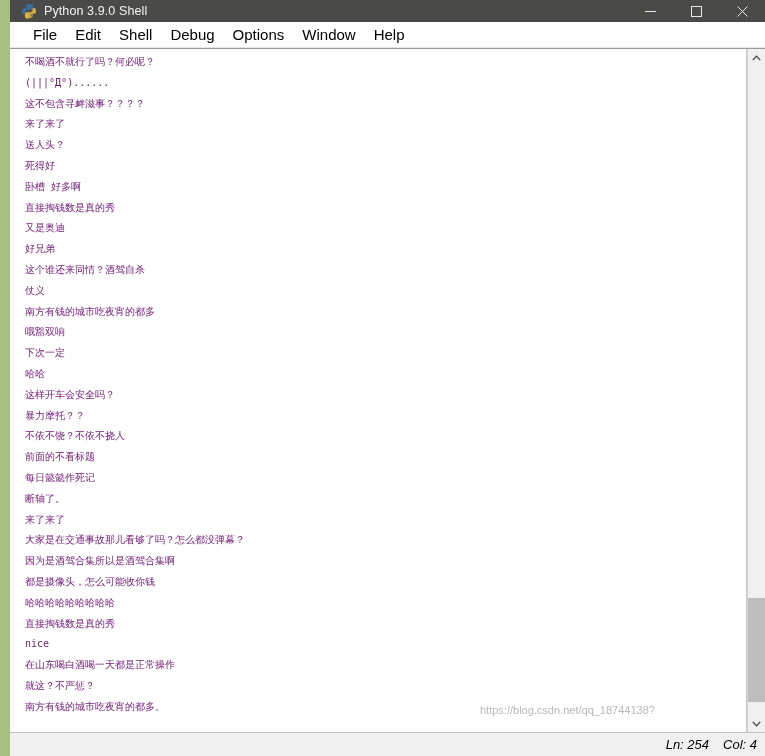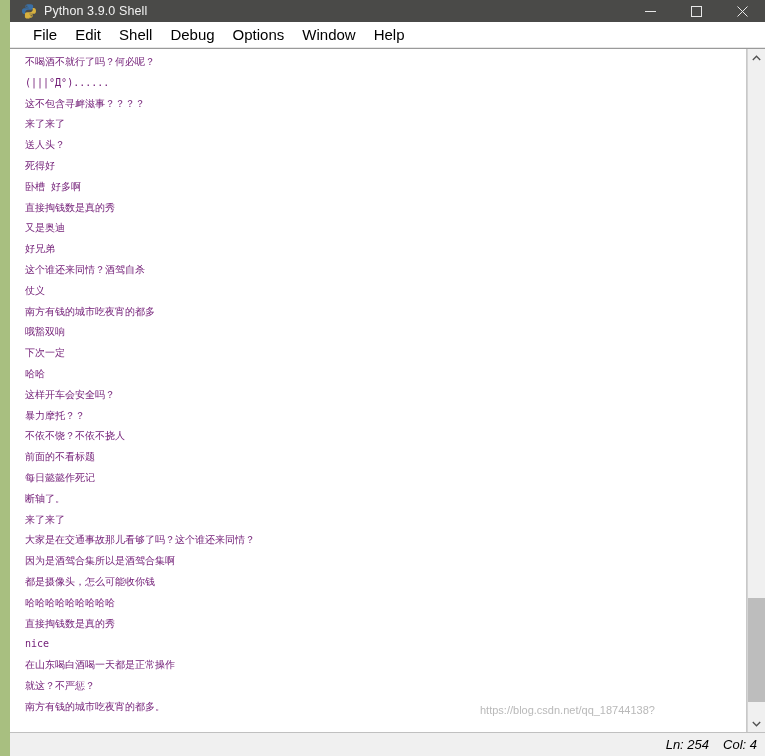--- a/index.html
+++ b/index.html
@@ -244,21 +244,21 @@
             <div class="line">哦豁双响</div>
             <div class="line">下次一定</div>
             <div class="line">哈哈</div>
             <div class="line">这样开车会安全吗？</div>
             <div class="line">暴力摩托？？</div>
             <div class="line">不依不饶？不依不挠人</div>
             <div class="line">前面的不看标题</div>
             <div class="line">每日懿懿作死记</div>
             <div class="line">断轴了。</div>
             <div class="line">来了来了</div>
-            <div class="line">大家是在交通事故那儿看够了吗？这个谁还来同情？</div>
+            <div class="line">大家是在交通事故那儿看够了吗？怎么都没弹幕？</div>
             <div class="line">因为是酒驾合集所以是酒驾合集啊</div>
             <div class="line">都是摄像头，怎么可能收你钱</div>
             <div class="line">哈哈哈哈哈哈哈哈哈</div>
             <div class="line">直接掏钱数是真的秀</div>
             <div class="line">nice</div>
             <div class="line">在山东喝白酒喝一天都是正常操作</div>
             <div class="line">就这？不严惩？</div>
             <div class="line">南方有钱的城市吃夜宵的都多。</div>
           </div>
       </div>

